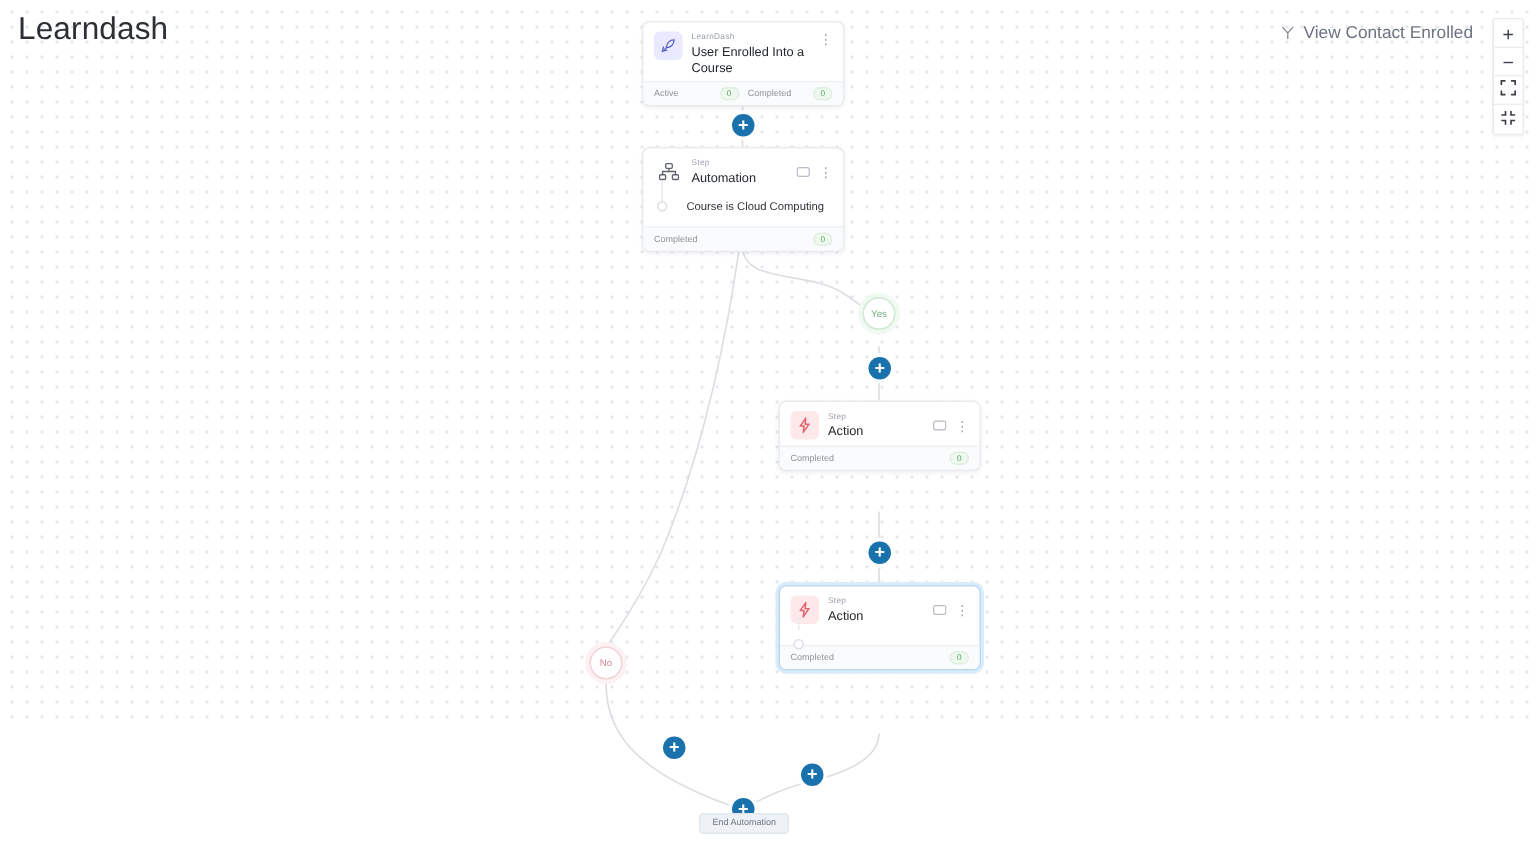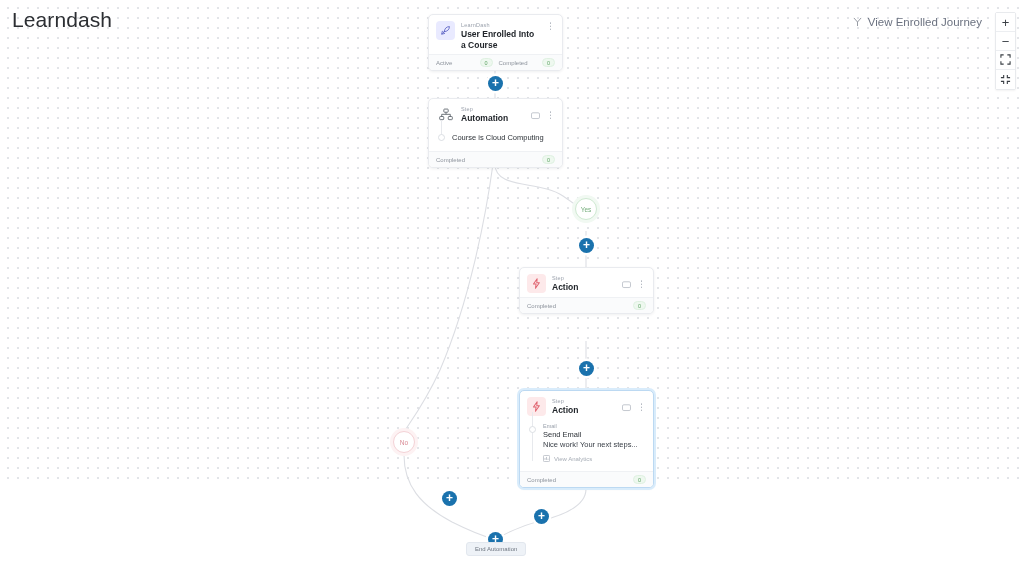--- a/index.html
+++ b/index.html
@@ -68,26 +68,26 @@
   .node-icon {
     width: 19px; height: 19px; border-radius: 4px;
     display:flex; align-items:center; justify-content:center;
     flex: 0 0 auto;
   }
   .icon-rocket { background:#e9eaff; }
   .icon-cond   { background:#ffffff; }
   .icon-bolt   { background:#fde9ea; }
   .node-titles { flex: 1 1 auto; min-width: 0; }
   .node-kicker { font-size: 5.5px; color: #9aa1ac; line-height: 8px; letter-spacing:.2px; }
-  .node-title  { font-size: 8.5px; color: #22262b; line-height: 10.5px; font-weight: 700; }
+  .node-title  { font-size: 8.5px; color: #22262b; line-height: 10.5px; font-weight: 400; }
   .node-tools  { display:flex; align-items:center; gap:6px; padding-top:1px; }
   .node-tools .t { color:#b7bcc4; cursor:pointer; display:block; }
   .dots { font-size: 9px; line-height: 9px; color:#9aa1ac; letter-spacing:0; cursor:pointer; }
   .node-body {
-    display:flex; gap:7px; padding: 2px 7px 8px 9px;
+    display:flex; gap:7px; padding: 2px 7px 8px 9px; text-align: center;
   }
   .body-rail { position: relative; width: 7px; flex: 0 0 auto; }
   .body-rail::before {
     content:""; position:absolute; left:3px; top:-10px; bottom:2px;
     width:1px; background:#e7e9ed;
   }
   .body-rail .dot {
     position:absolute; left:0; top:4px; width:7px; height:7px;
     border-radius:50%; background:#fff; border:1px solid #dcdfe4;
   }
@@ -142,21 +142,21 @@
 
   <div class="page-title">Learndash</div>
 
   <div class="journey-btn">
     <span>
       <svg width="9" height="10" viewBox="0 0 10 11" fill="none" stroke="#8b919a" stroke-width="1">
         <path d="M1 1 L5 5.5 L9 1"></path>
           <path d="M5 5.5 L5 10"></path>
       </svg>
     </span>
-    <span>View Enrolled Journey</span>
+    <span>View Contact Enrolled</span>
   </div>
 
   <div class="zoom-controls">
     <div class="zoom-btn">
       <span class="glyph">+</span>
     </div>
     <div class="zoom-btn">
       <span class="glyph">−</span>
     </div>
     <div class="zoom-btn">
@@ -314,36 +314,20 @@
             <rect x="0.6" y="0.6" width="9.8" height="7" rx="1.6"></rect>
           </svg>
         </span>
         <span class="dots">⋮</span>
       </div>
     </div>
     <div class="node-body">
       <div class="body-rail">
           <div class="dot"></div>
         </div>
-      <div class="body-main">
-        <div class="body-kicker">Email</div>
-        <div class="body-line">Send Email</div>
-        <div class="body-line sub">Nice work! Your next steps...</div>
-        <div class="analytics">
-          <span>
-            <svg width="7" height="7" viewBox="0 0 8 8" fill="none" stroke="#b2b8c0" stroke-width="0.9">
-              <rect x="0.5" y="0.5" width="7" height="7" rx="1"></rect>
-              <path d="M2.3 5.6 V3.4"></path>
-                <path d="M4 5.6 V2.2"></path>
-                <path d="M5.7 5.6 V4.2"></path>
-            </svg>
-          </span>
-          <span>View Analytics</span>
-        </div>
-      </div>
     </div>
     <div class="node-foot">
       <div class="foot-cell">
         <span class="foot-label">Completed</span>
         <span class="pill">0</span>
       </div>
     </div>
   </div>
 
   <div class="branch yes" style="left:575px; top:198px;">

